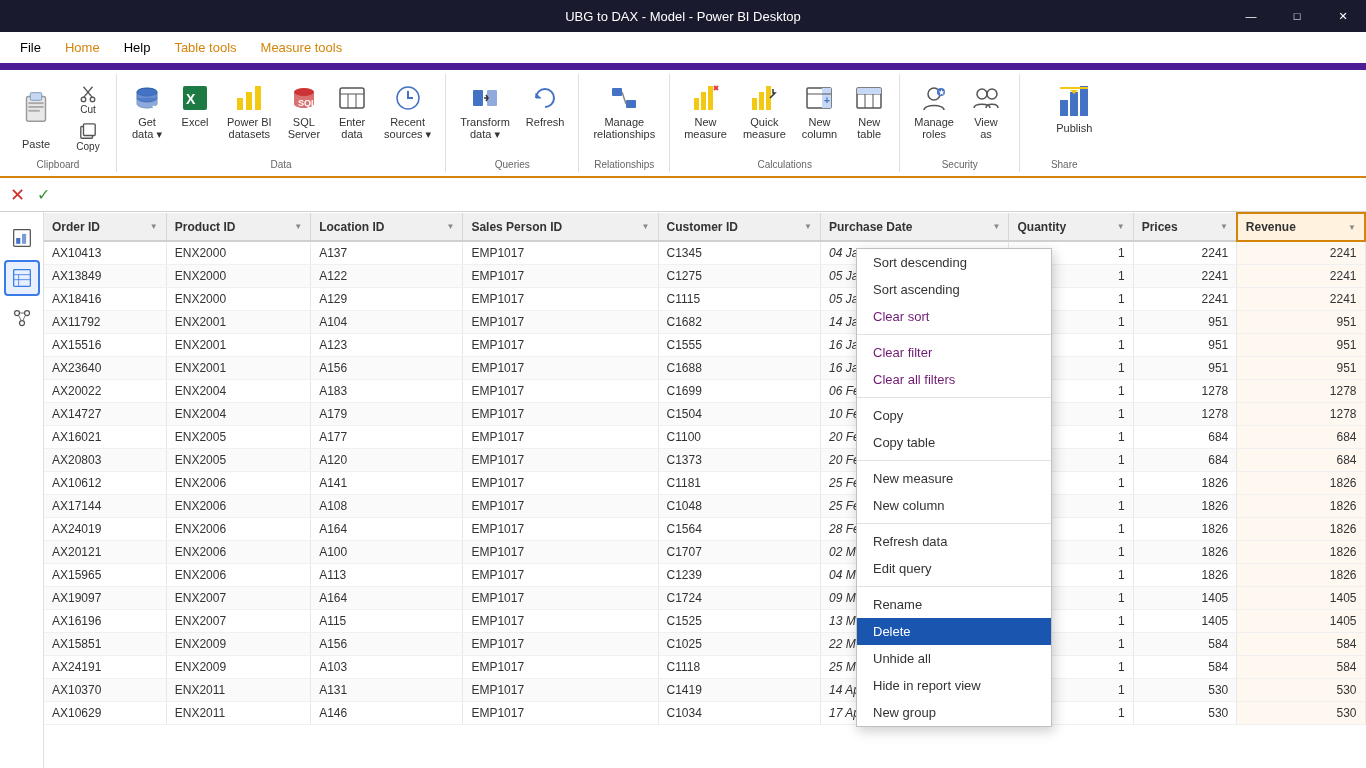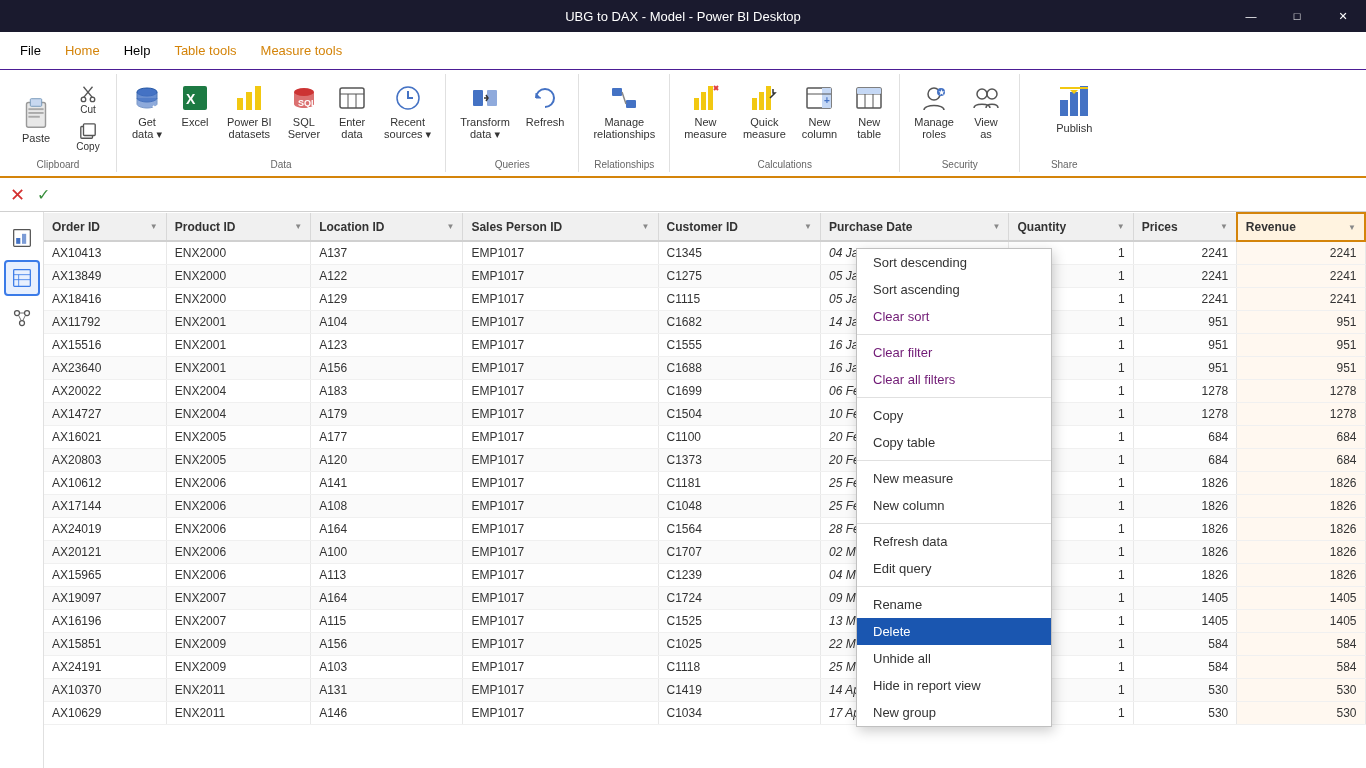--- a/index.html
+++ b/index.html
@@ -32,21 +32,21 @@
       cursor: pointer;
     }
 
     
     #menu-bar {
       background: #ffffff;
       height: 38px;
       display: flex;
       align-items: center;
       padding: 0 8px;
-      border-bottom: 1px solid #4c1d95;
+      border-bottom: 7px solid #4c1d95;
     }
     .menu-item {
       padding: 6px 12px;
       font-size: 13px;
       cursor: pointer;
       border-radius: 3px;
     }
     .menu-item.active { color: #d4840a; font-weight: 500; }
     .menu-item.tab-tools { color: #d4840a; }
     .menu-item.measure-tools { color: #d4840a; }
@@ -131,21 +131,21 @@
     .clipboard-col {
       display: flex;
       flex-direction: row;
       gap: 4px;
       padding-top: 4px;
     }
     .paste-btn {
       display: flex;
       flex-direction: column;
       align-items: center;
-      justify-content: center;
+      justify-content: space-between;
       padding: 4px 8px;
       cursor: pointer;
       border-radius: 3px;
       font-size: 11px;
       color: #333;
       border: none;
       background: none;
       min-width: 50px;
     }
     .paste-btn .btn-icon-lg {

